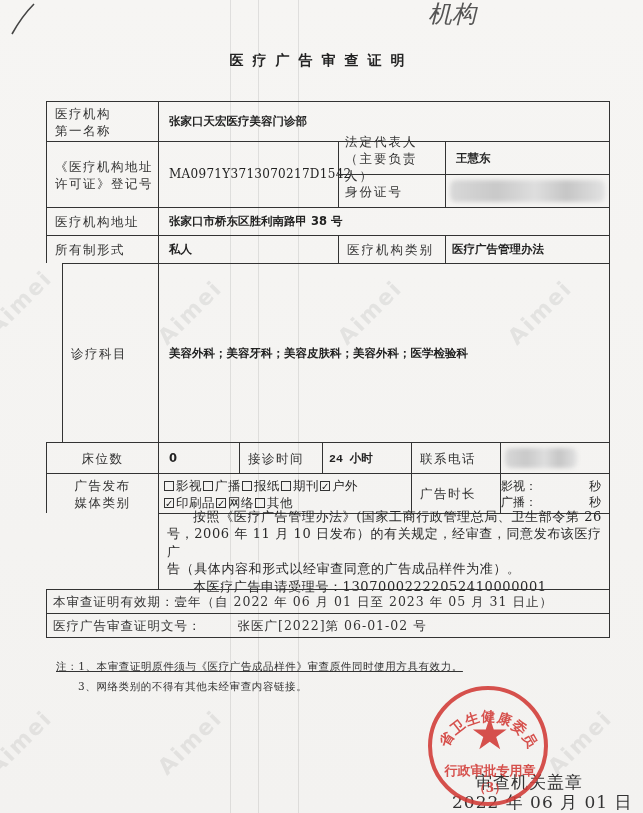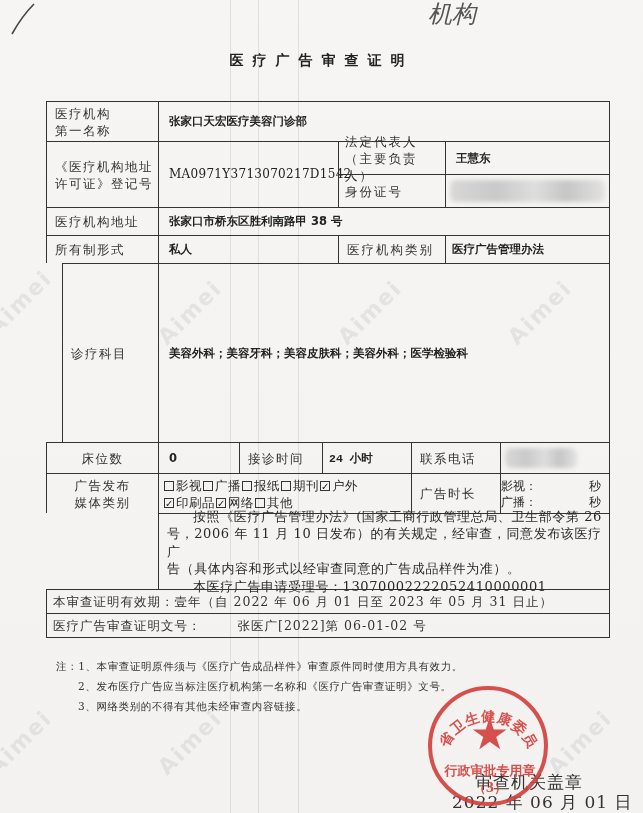--- a/index.html
+++ b/index.html
@@ -169,22 +169,21 @@
 
   <div class="cell lbl" style="left:46px;top:613px;width:563px;height:24px;padding-left:6px;letter-spacing:1px;">
     <span>医疗广告审查证明文号：</span>
     <span style="margin-left:36px;">张医广[2022]第 06-01-02 号</span>
   </div>
 
   <div class="right-edge" style="left:609px;top:101px;height:536px;"></div>
   <div class="bottom-edge" style="left:46px;top:637px;width:564px;"></div>
 
   <div class="notes">
-    <div style="margin-left:-22px;">注：1、本审查证明原件须与《医疗广告成品样件》审查原件同时使用方具有效力。</div>
-    <div>2、发布医疗广告应当标注医疗机构第一名称和《医疗广告审查证明》文号。</div>
+    <div style="margin-left:-22px;text-decoration:underline;">注：1、本审查证明原件须与《医疗广告成品样件》审查原件同时使用方具有效力。</div>
     <div>3、网络类别的不得有其他未经审查内容链接。</div>
   </div>
 
   <div class="stamp-text" style="left:475px;top:735px;">审查机关盖章</div>
   <div class="stamp-text" style="left:452px;top:755px;">2022 年 06 月 01 日</div>
 
   <div class="seal">
     <svg class="seal-ring" viewBox="0 0 112 112">
       <defs>
           <path id="arc" d="M14 62 A44 44 0 0 1 98 62"></path>

